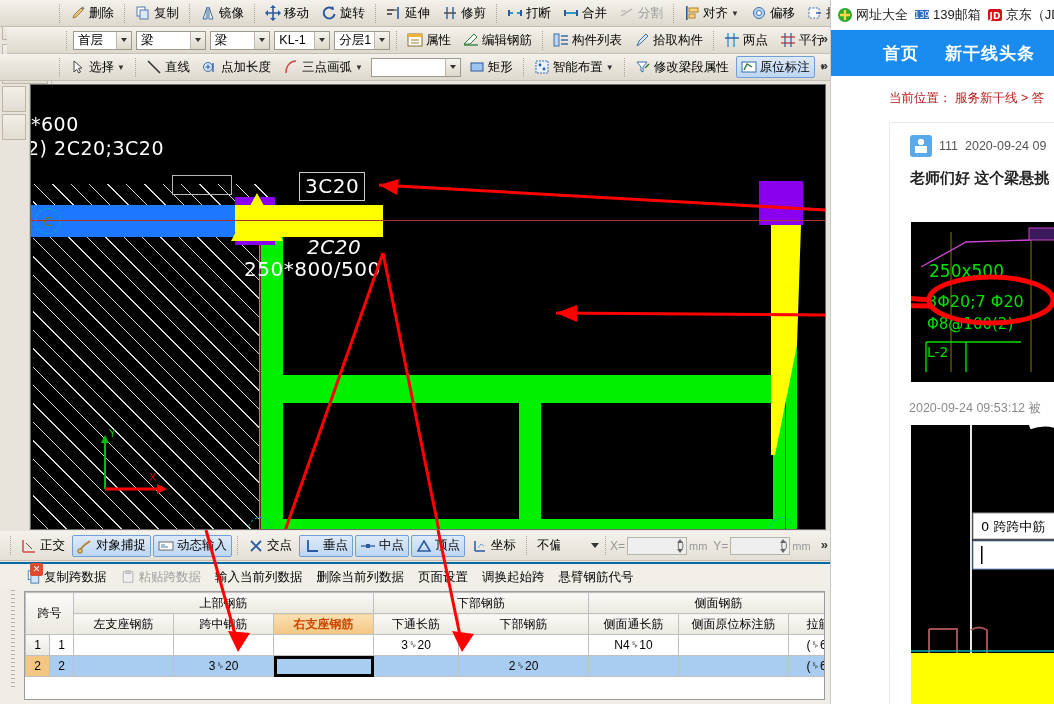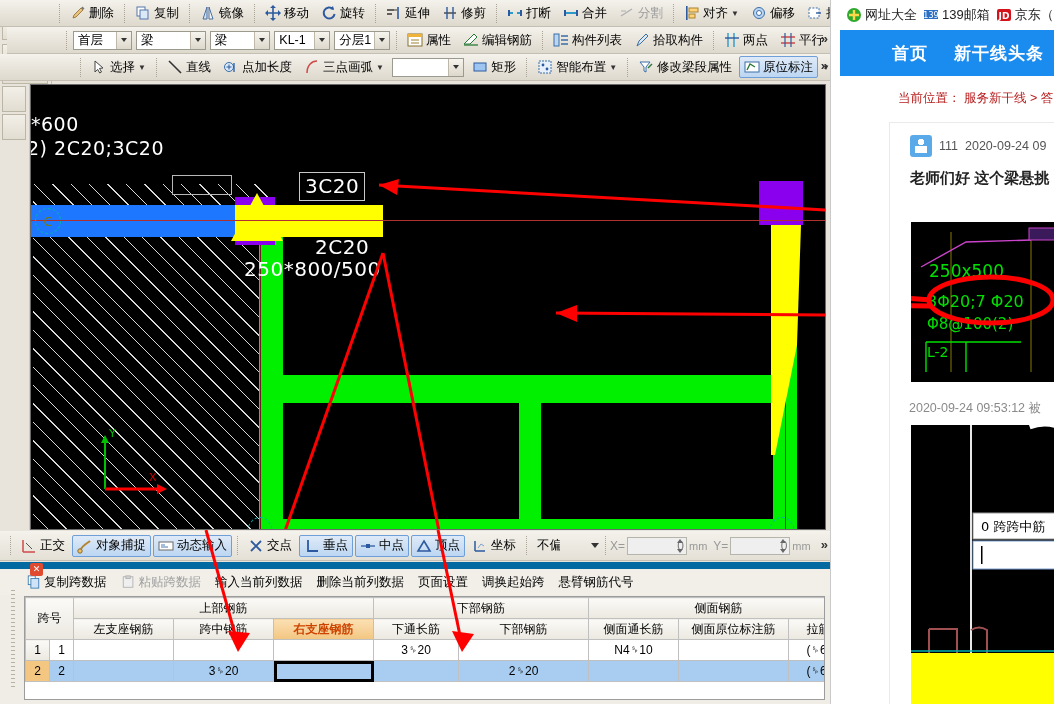--- a/index.html
+++ b/index.html
@@ -157,21 +157,21 @@
   }
   .spin i { display: block; width: 0; height: 0; margin: 0 auto;
     border-left: 3px solid transparent; border-right: 3px solid transparent; }
   .spin i.up { border-bottom: 4px solid #666; }
   .spin i.dn { border-top: 4px solid #666; }
 
   
   #gridpanel {
     position: absolute; left: 0; top: 562px; width: 830px; height: 142px;
     background: #efedе6; background: #efede6;
-    border-top: 7px solid #0369a1;
+    border-top: 2px solid #0369a1;
   }
   #gridtoolbar {
     height: 26px; display: flex; align-items: center;
     padding-left: 6px; gap: 0px;
     background: #f1efe8;
   }
   .gt-item {
     display: inline-flex; align-items: center;
     font-size: 12.5px; padding: 0 7px; height: 20px; color: #000;
   }
@@ -226,21 +226,20 @@
     width: 4px; height: 100px;
     background-image: repeating-linear-gradient(to bottom,#b6b1a3 0 1px, transparent 1px 4px);
   }
 
   
   #browser {
     position: absolute; left: 830px; top: 0; width: 224px; height: 704px;
     background: #fff;
     border-left: 1px solid #c9c9c9;
     overflow: hidden;
-    padding-left: 9px;
   }
   #bmbar {
     height: 30px; display: flex; align-items: center; gap: 6px;
     padding-left: 6px; font-size: 13px; color: #222;
     background: #fff; white-space: nowrap; overflow: hidden;
   }
   .bm { display: inline-flex; align-items: center; gap: 3px; }
   .bm-ico { width: 16px; height: 16px; flex: 0 0 16px; }
   #bluenav {
     height: 46px; background: #1a8cf0;
@@ -514,21 +513,21 @@
           <svg width="16" height="16" viewBox="0 0 16 16">
               <path d="M1 5h14M1 11h14" stroke="#d04a4a" stroke-width="1.4"></path>
               <path d="M5 1v14M11 1v14" stroke="#2c5aa0" stroke-width="1.2"></path>
             </svg>
         </span>
           <span>平行</span>
       </div>
       <div class="chev">»</div>
     </div>
 
-    <div class="toolbar" style="padding-left:76px;">
+    <div class="toolbar" style="padding-left:55px;">
       <div class="tb-sep"></div>
       <div class="tb-item">
         <span class="tb-ico">
           <svg width="16" height="16" viewBox="0 0 16 16">
               <path d="M4 2l8 7-3.5.4 2 3.6-1.8 1-2-3.6L4 13z" fill="#fff" stroke="#444"></path>
             </svg>
         </span>
           <span>选择</span>
           <span class="tb-caret">▼</span>
       </div>
@@ -640,21 +639,21 @@
           <polygon points="0,0 30,0 26,120 4,230 0,230" fill="#ffff00"></polygon>
         </svg>
 
         <div class="redline" style="left:0;top:135px;width:796px;"></div>
 
         <div class="emptybox" style="left:141px;top:90px;width:60px;height:20px;"></div>
 
         <div class="cadtext" style="left:0px;top:28px;">*600</div>
         <div class="cadtext" style="left:-4px;top:52px;">2) 2C20;3C20</div>
         <div class="cadtext boxed" style="left:268px;top:87px;font-size:20px;">3C20</div>
-        <div class="cadtext" style="left:284px;top:150px;font-size:20px;">2C20</div>
+        <div class="cadtext" style="left:276px;top:150px;font-size:20px;font-style:italic;">2C20</div>
         <div class="cadtext" style="left:213px;top:172px;font-size:20px;">250*800/500</div>
 
         <div class="axiscircle" style="left:4px;top:123px;width:26px;height:26px;">C</div>
         <div class="axiscircle" style="left:216px;top:432px;width:26px;height:32px;">3</div>
         <div class="axiscircle" style="left:738px;top:432px;width:26px;height:32px;">4</div>
 
         <svg style="position:absolute;left:66px;top:338px;" width="74" height="74">
           <path d="M8 66 L8 18" stroke="#00c000" stroke-width="2"></path>
           <path d="M8 12 l-4 8 h8 z" fill="#00c000"></path>
           <path d="M8 66 L62 66" stroke="#ff0000" stroke-width="3"></path>

